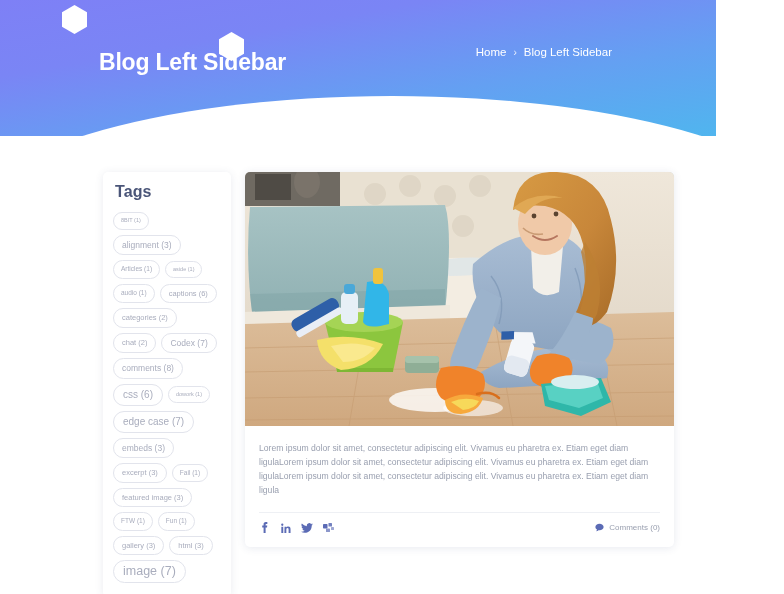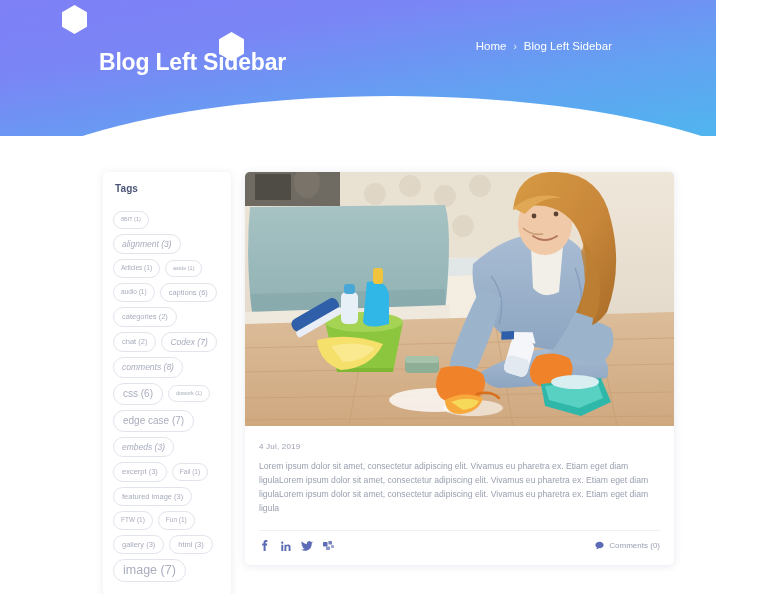--- a/index.html
+++ b/index.html
@@ -64,21 +64,21 @@
     margin: 0;
     font-size: 23px;
     font-weight: bold;
     color: #ffffff;
     letter-spacing: -0.2px;
     z-index: 3;
   }
   .breadcrumb {
     position: absolute;
     right: 104px;
-    top: 40px;
+    top: 46px;
     display: flex;
     align-items: center;
     gap: 7px;
     font-size: 11.5px;
     color: #ffffff;
     z-index: 3;
   }
   .breadcrumb a {
     color: #ffffff;
     text-decoration: none;
@@ -105,22 +105,22 @@
     flex: 0 0 128px;
   }
   .widget {
     background: #ffffff;
     border-radius: 5px;
     box-shadow: 0 1px 9px rgba(60, 70, 120, 0.11);
     padding: 11px 10px 14px 10px;
     box-sizing: border-box;
   }
   .widget-title {
-    margin: 0 0 17px 2px;
-    font-size: 10px;
+    margin: 0 0 11px 2px;
+    font-size: 16px;
     font-weight: bold;
     color: #4a5578;
     letter-spacing: 0.1px;
   }
   .tag-cloud {
     display: flex;
     flex-wrap: wrap;
     gap: 5px 5px;
     align-items: center;
   }
@@ -132,21 +132,21 @@
     border-radius: 20px;
     color: #a9adbd;
     text-decoration: none;
     white-space: nowrap;
     line-height: 1;
     box-sizing: border-box;
   }
   .tag.s1 { font-size: 5.5px;  padding: 5px 7px; }
   .tag.s2 { font-size: 6.5px;  padding: 5px 7px; }
   .tag.s3 { font-size: 7.5px;  padding: 5px 8px; }
-  .tag.s4 { font-size: 8.5px;  padding: 5px 8px; font-style: italic; }
+  .tag.s4 { font-size: 8.5px;  padding: 5px 8px; }
   .tag.s5 { font-size: 10px;   padding: 5px 9px; }
   .tag.s6 { font-size: 12.5px; padding: 4px 9px; }
 
   
   .main {
     width: 429px;
     flex: 0 0 429px;
   }
   .post-card {
     background: #ffffff;
@@ -396,21 +396,20 @@
             <path d="M250 166 l12 -4 l2 8 l-12 4 Z" fill="#2e5fa8"></path>
           </g>
 
           <path d="M296 212 L356 206 L366 230 L336 244 L300 234 Z" fill="#2fb7a9"></path>
           <path d="M300 214 L352 209 L358 226 L334 236 L304 228 Z" fill="#5fd6c8" opacity="0.85"></path>
           <ellipse cx="330" cy="210" rx="24" ry="7" fill="#d9eef0"></ellipse>
         </svg>
       </div>
 
       <div class="post-body">
-        <div class="post-date">4 Jul, 2019</div>
         <p class="post-excerpt">Lorem ipsum dolor sit amet, consectetur adipiscing elit. Vivamus eu pharetra ex. Etiam eget diam ligulaLorem ipsum dolor sit amet, consectetur adipiscing elit. Vivamus eu pharetra ex. Etiam eget diam ligulaLorem ipsum dolor sit amet, consectetur adipiscing elit. Vivamus eu pharetra ex. Etiam eget diam ligula</p>
 
         <div class="post-footer">
           <div class="socials">
             <a href="#" title="Facebook">
               <svg width="11" height="11" viewBox="0 0 24 24" fill="currentColor">
                   <path d="M15.6 4.2h2.6V0h-3.6C11.5 0 10 2.1 10 5v2.6H7V12h3v12h4.4V12h3.1l.5-4.4h-3.6V5.4c0-.8.5-1.2 1.2-1.2z"></path>
                 </svg>
             </a>
             <a href="#" title="LinkedIn">

